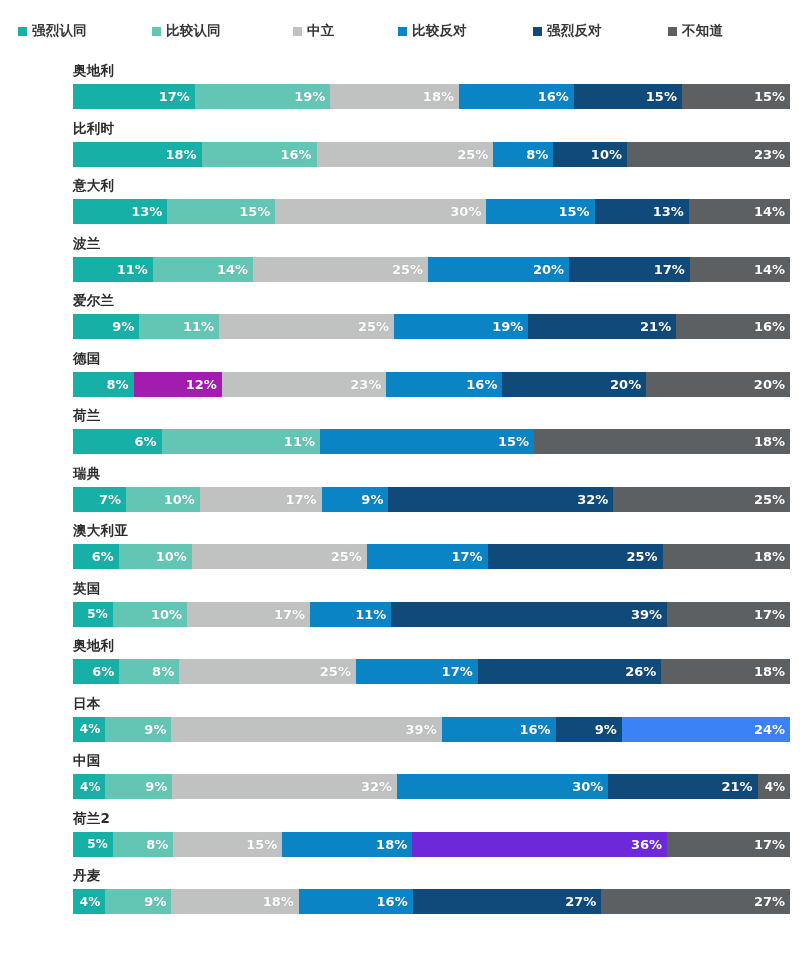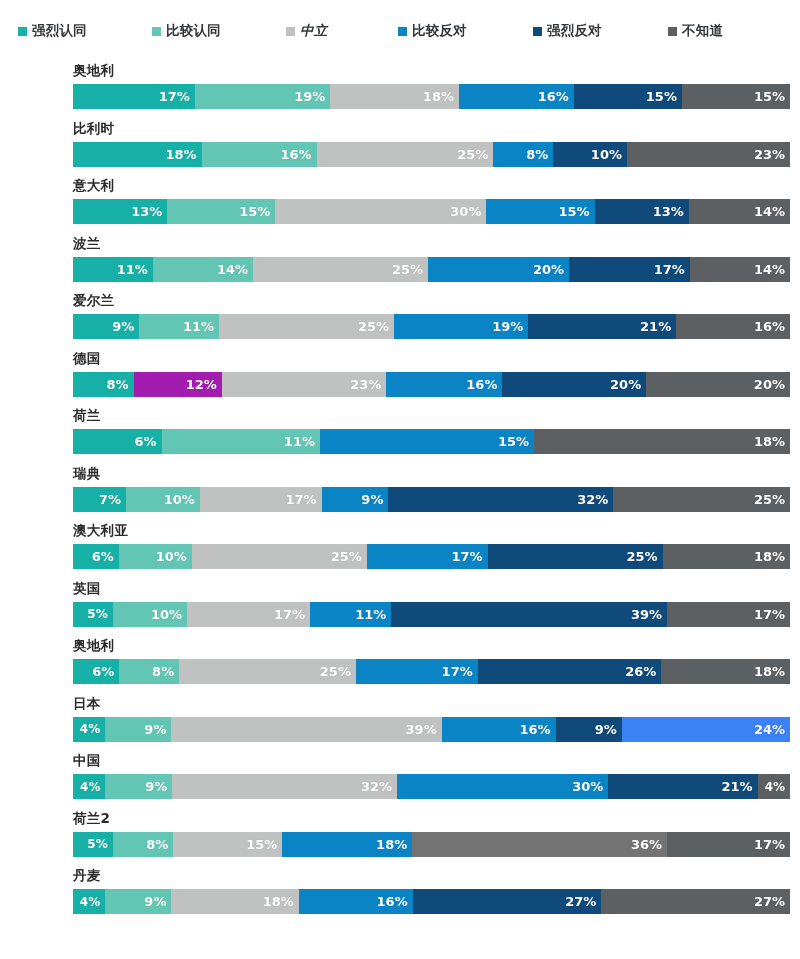--- a/index.html
+++ b/index.html
@@ -106,21 +106,21 @@
 
 <div class="legend">
     <div class="legend-item" style="position: absolute; left: 18px;">
       <span class="legend-swatch" style="background: rgb(23, 176, 167);"></span>
       <span class="legend-label">强烈认同</span>
     </div>
     <div class="legend-item" style="position: absolute; left: 152px;">
       <span class="legend-swatch" style="background: rgb(99, 198, 180);"></span>
       <span class="legend-label">比较认同</span>
     </div>
-    <div class="legend-item" style="position: absolute; left: 286px; font-style: italic;">
+    <div class="legend-item" style="position: absolute; left: 293px;">
       <span class="legend-swatch" style="background: rgb(192, 194, 194);"></span>
       <span class="legend-label">中立</span>
     </div>
     <div class="legend-item" style="position: absolute; left: 398px;">
       <span class="legend-swatch" style="background: rgb(11, 132, 198);"></span>
       <span class="legend-label">比较反对</span>
     </div>
     <div class="legend-item" style="position: absolute; left: 533px;">
       <span class="legend-swatch" style="background: rgb(16, 74, 122);"></span>
       <span class="legend-label">强烈反对</span>
@@ -433,21 +433,21 @@
         </div>
         <div class="seg" style="flex: 8 0 0px; background: rgb(99, 198, 180);">
           <span class="seg-value">8%</span>
         </div>
         <div class="seg" style="flex: 15 0 0px; background: rgb(192, 194, 194);">
           <span class="seg-value">15%</span>
         </div>
         <div class="seg" style="flex: 18 0 0px; background: rgb(11, 132, 198);">
           <span class="seg-value">18%</span>
         </div>
-        <div class="seg" style="flex: 36 0 0px; background: #737373;">
+        <div class="seg" style="flex: 36 0 0px; background: #6d28d9;">
           <span class="seg-value">36%</span>
         </div>
         <div class="seg" style="flex: 17 0 0px; background: rgb(93, 96, 99);">
           <span class="seg-value">17%</span>
         </div>
       </div>
     </div>
     <div class="row">
       <div class="row-label">丹麦</div>
       <div class="bar">

